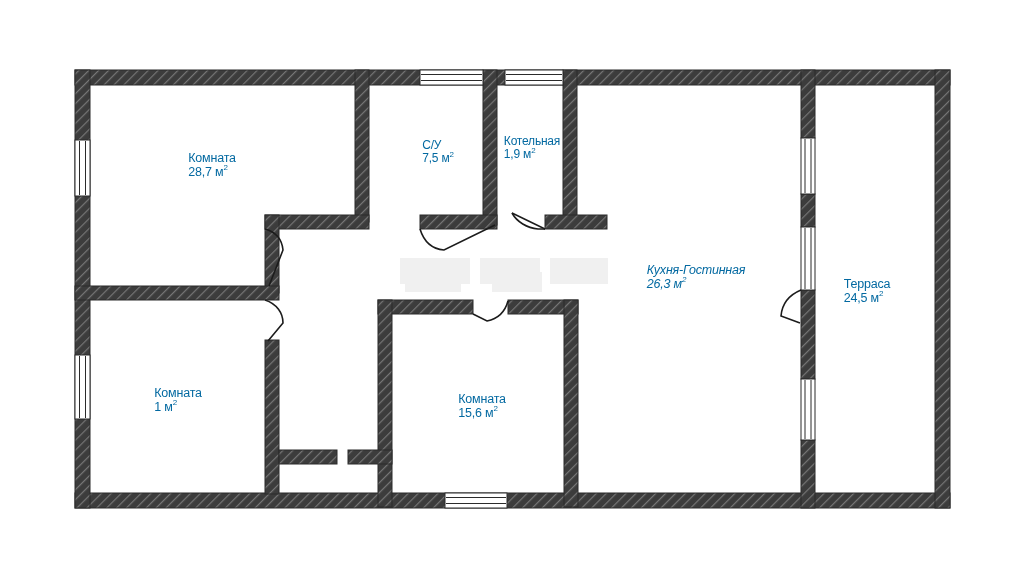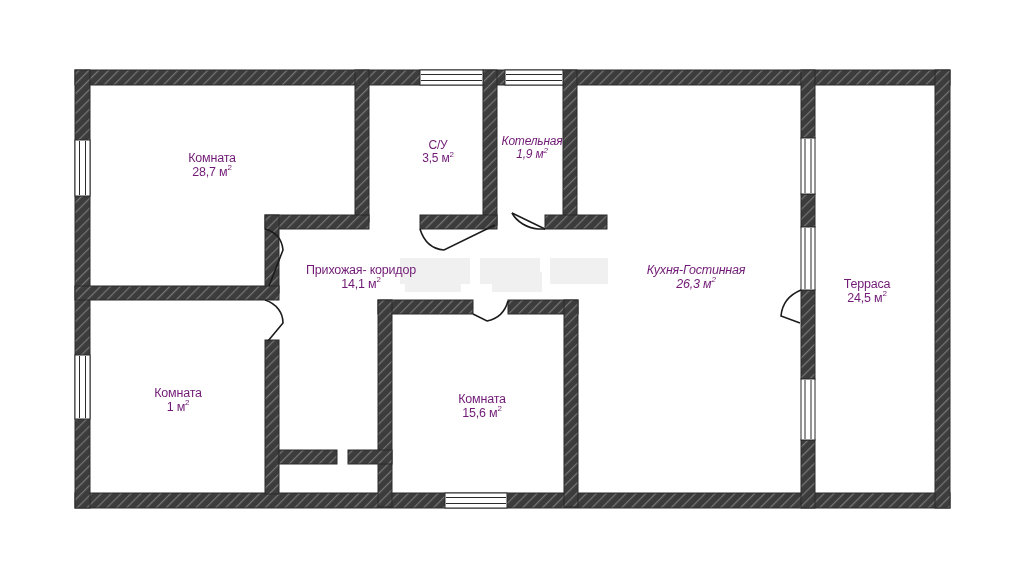--- a/index.html
+++ b/index.html
@@ -19,41 +19,41 @@
   #plan-svg {
     position: absolute;
     left: 0;
     top: 0;
     width: 1024px;
     height: 576px;
     display: block;
   }
   .room-label {
     position: absolute;
-    text-align: center;
-    color: #701a75;
+    text-align: left;
+    color: #0369a1;
     font-family: "Liberation Sans", sans-serif;
     font-size: 12.5px;
     line-height: 1.08;
     letter-spacing: -0.2px;
     white-space: nowrap;
     transform: translate(-50%, -50%);
     pointer-events: none;
   }
   .room-label .rl-name { display: block; }
   .room-label .rl-area { display: block; }
   .room-label .rl-area sup {
     font-size: 8px;
     vertical-align: super;
     line-height: 0;
   }
   .lbl-kitchen { font-size: 12.5px; font-style: italic; }
   .lbl-corridor { font-size: 12.5px; }
   .lbl-bath { font-size: 12px; }
-  .lbl-boiler { font-size: 12px; font-style: italic; }
+  .lbl-boiler { font-size: 12px; }
 </style>
 </head>
 <body>
 
 <div id="plan-root">
 
   <svg id="plan-svg" viewBox="0 0 1024 576">
     <defs>
       <pattern id="wallHatch" width="7" height="7" patternTransform="rotate(45)" patternUnits="userSpaceOnUse">
         <rect width="7" height="7" fill="#3c3c3c"></rect>
@@ -173,32 +173,28 @@
     </g>
   </svg>
 
   <div class="room-label" style="left:212px; top:165px;">
     <span class="rl-name">Комната</span>
     <span class="rl-area"><span>28,7 м</span><sup>2</sup></span>
   </div>
 
   <div class="room-label lbl-bath" style="left:438px; top:152px;">
     <span class="rl-name">С/У</span>
-    <span class="rl-area"><span>3,5 м</span><sup>2</sup></span>
+    <span class="rl-area"><span>7,5 м</span><sup>2</sup></span>
   </div>
 
   <div class="room-label lbl-boiler" style="left:532px; top:148px;">
     <span class="rl-name">Котельная</span>
     <span class="rl-area"><span>1,9 м</span><sup>2</sup></span>
   </div>
 
-  <div class="room-label lbl-corridor" style="left:361px; top:277px;">
-    <span class="rl-name">Прихожая- коридор</span>
-    <span class="rl-area"><span>14,1 м</span><sup>2</sup></span>
-  </div>
 
   <div class="room-label lbl-kitchen" style="left:696px; top:277px;">
     <span class="rl-name">Кухня-Гостинная</span>
     <span class="rl-area"><span>26,3 м</span><sup>2</sup></span>
   </div>
 
   <div class="room-label" style="left:867px; top:291px;">
     <span class="rl-name">Терраса</span>
     <span class="rl-area"><span>24,5 м</span><sup>2</sup></span>
   </div>

